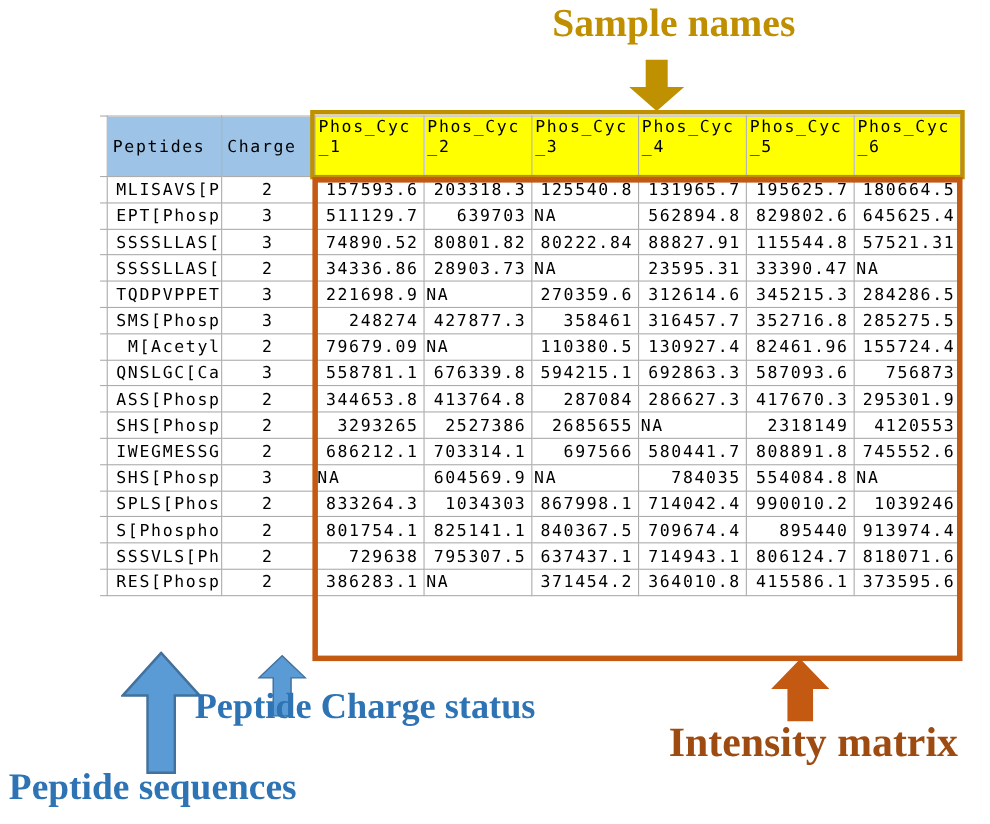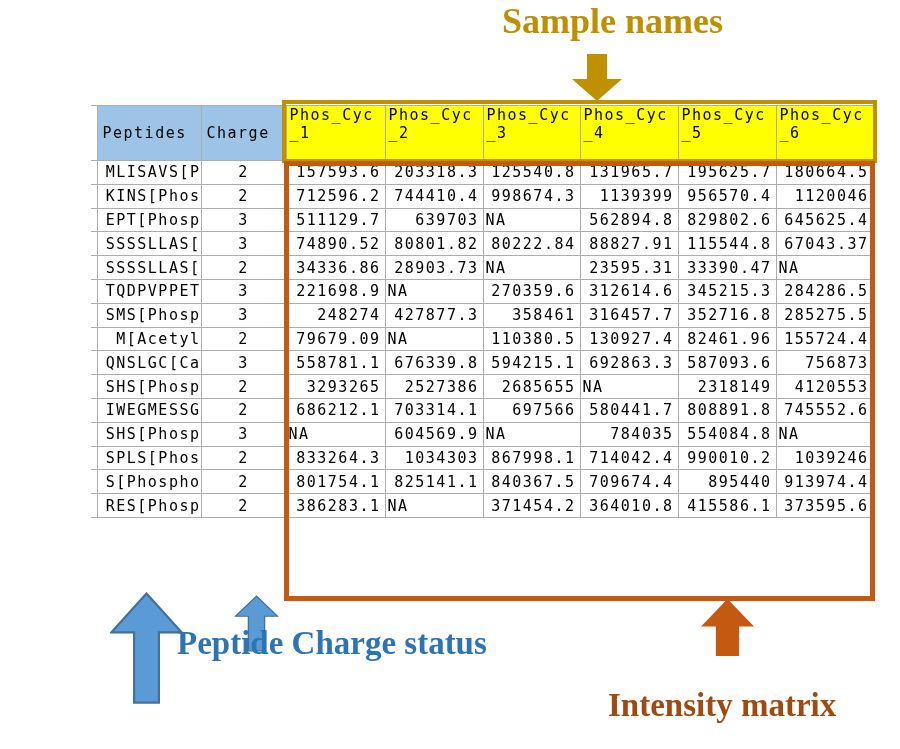--- a/index.html
+++ b/index.html
@@ -11,21 +11,21 @@
   .canvas { position:absolute; left:0; top:0; width:900px; height:749px; background:#fff; }
 
   
   .annot {
     position:absolute; font-family:"Liberation Serif", serif; font-weight:bold;
     white-space:nowrap; line-height:1.05;
   }
   #lbl-sample  { left:502px; top:3px;   font-size:36px; color:var(--gold-text); }
   #lbl-charge  { left:177px; top:626px; font-size:33px; color:var(--blue-text); }
   #lbl-seq     { left:8px;   top:698px; font-size:34px; color:var(--blue-text); }
-  #lbl-matrix  { left:608px; top:656px; font-size:33px; color:var(--orange-text);margin-top:32px; }
+  #lbl-matrix  { left:608px; top:656px; font-size:38px; color:var(--orange-text); }
 
   
   .arrow { position:absolute; display:block; }
   #arrow-gold       { left:572px; top:54px;  width:50px; height:47px; }
   #arrow-blue-big   { left:110px; top:592px; width:73px; height:112px; }
   #arrow-blue-small { left:234px; top:595px; width:45px; height:57px; }
   #arrow-orange     { left:701px; top:599px; width:53px; height:57px; }
   .arrow path.gold   { fill:var(--gold); }
   .arrow path.blue   { fill:var(--blue-arrow); stroke:var(--blue-arrow-border); stroke-width:3; }
   .arrow path.orange { fill:var(--orange); }
@@ -106,50 +106,39 @@
     <td class="chg">2</td>
   <td class="val">157593.6</td>
             <td class="val">203318.3</td>
             <td class="val">125540.8</td>
             <td class="val">131965.7</td>
             <td class="val">195625.7</td>
             <td class="val">180664.5</td>
           </tr>
           <tr>
     <td class="gutter"></td>
-    <td class="pep">KINS[Phos</td>
-    <td class="chg">2</td>
-  <td class="val">712596.2</td>
-            <td class="val">744410.4</td>
-            <td class="val">998674.3</td>
-            <td class="val">1139399</td>
-            <td class="val">956570.4</td>
-            <td class="val">1120046</td>
-          </tr>
-          <tr>
-    <td class="gutter"></td>
     <td class="pep">EPT[Phosp</td>
     <td class="chg">3</td>
   <td class="val">511129.7</td>
             <td class="val">639703</td>
             <td class="val na">NA</td>
             <td class="val">562894.8</td>
             <td class="val">829802.6</td>
             <td class="val">645625.4</td>
           </tr>
           <tr>
     <td class="gutter"></td>
     <td class="pep">SSSSLLAS[</td>
     <td class="chg">3</td>
   <td class="val">74890.52</td>
             <td class="val">80801.82</td>
             <td class="val">80222.84</td>
             <td class="val">88827.91</td>
             <td class="val">115544.8</td>
-            <td class="val">67043.37</td>
+            <td class="val">57521.31</td>
           </tr>
           <tr>
     <td class="gutter"></td>
     <td class="pep">SSSSLLAS[</td>
     <td class="chg">2</td>
   <td class="val">34336.86</td>
             <td class="val">28903.73</td>
             <td class="val na">NA</td>
             <td class="val">23595.31</td>
             <td class="val">33390.47</td>
@@ -194,20 +183,31 @@
     <td class="chg">3</td>
   <td class="val">558781.1</td>
             <td class="val">676339.8</td>
             <td class="val">594215.1</td>
             <td class="val">692863.3</td>
             <td class="val">587093.6</td>
             <td class="val">756873</td>
           </tr>
           <tr>
     <td class="gutter"></td>
+    <td class="pep">ASS[Phosp</td>
+    <td class="chg">2</td>
+  <td class="val">344653.8</td>
+            <td class="val">413764.8</td>
+            <td class="val">287084</td>
+            <td class="val">286627.3</td>
+            <td class="val">417670.3</td>
+            <td class="val">295301.9</td>
+          </tr>
+          <tr>
+    <td class="gutter"></td>
     <td class="pep">SHS[Phosp</td>
     <td class="chg">2</td>
   <td class="val">3293265</td>
             <td class="val">2527386</td>
             <td class="val">2685655</td>
             <td class="val na">NA</td>
             <td class="val">2318149</td>
             <td class="val">4120553</td>
           </tr>
           <tr>
@@ -249,20 +249,31 @@
     <td class="chg">2</td>
   <td class="val">801754.1</td>
             <td class="val">825141.1</td>
             <td class="val">840367.5</td>
             <td class="val">709674.4</td>
             <td class="val">895440</td>
             <td class="val">913974.4</td>
           </tr>
           <tr>
     <td class="gutter"></td>
+    <td class="pep">SSSVLS[Ph</td>
+    <td class="chg">2</td>
+  <td class="val">729638</td>
+            <td class="val">795307.5</td>
+            <td class="val">637437.1</td>
+            <td class="val">714943.1</td>
+            <td class="val">806124.7</td>
+            <td class="val">818071.6</td>
+          </tr>
+          <tr>
+    <td class="gutter"></td>
     <td class="pep">RES[Phosp</td>
     <td class="chg">2</td>
   <td class="val">386283.1</td>
             <td class="val na">NA</td>
             <td class="val">371454.2</td>
             <td class="val">364010.8</td>
             <td class="val">415586.1</td>
             <td class="val">373595.6</td>
           </tr>
         </tbody>
@@ -271,17 +282,18 @@
     <div class="overlay" id="orange-box"></div>
   </div>
 
   <svg class="arrow" id="arrow-blue-big" viewBox="0 0 100 150" preserveAspectRatio="none">
     <path class="blue" d="M50 2 L98 54 L67 54 L67 148 L33 148 L33 54 L2 54 Z"></path>
   </svg>
   <svg class="arrow" id="arrow-blue-small" viewBox="0 0 100 150" preserveAspectRatio="none">
     <path class="blue" d="M50 3 L97 56 L68 56 L68 147 L32 147 L32 56 L3 56 Z"></path>
   </svg>
   <div class="annot" id="lbl-charge">Peptide Charge status</div>
+  <div class="annot" id="lbl-seq">Peptide sequences</div>
   <svg class="arrow" id="arrow-orange" viewBox="0 0 100 108" preserveAspectRatio="none">
     <path class="orange" d="M50 0 L100 52 L72 52 L72 108 L28 108 L28 52 L0 52 Z"></path>
   </svg>
   <div class="annot" id="lbl-matrix">Intensity matrix</div>
 </div>
 
 </body></html>

